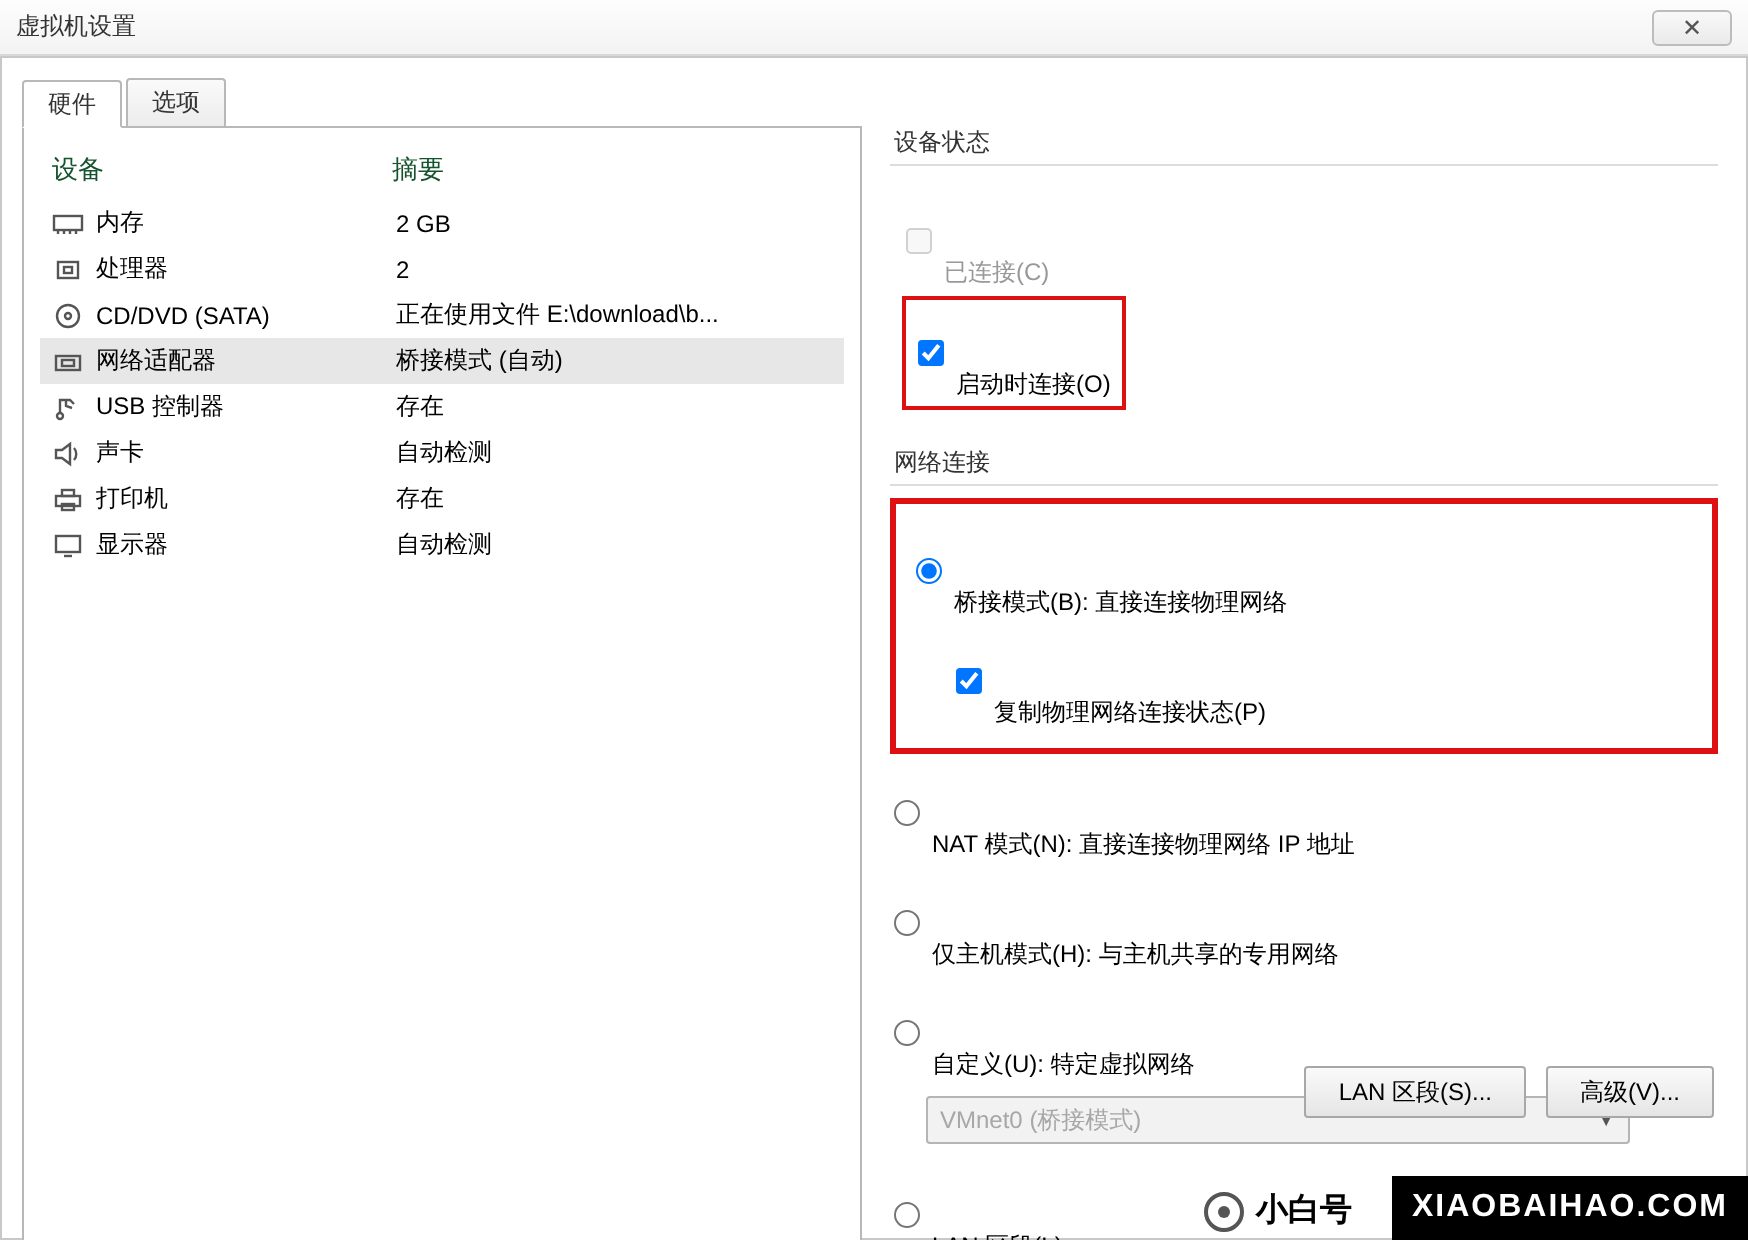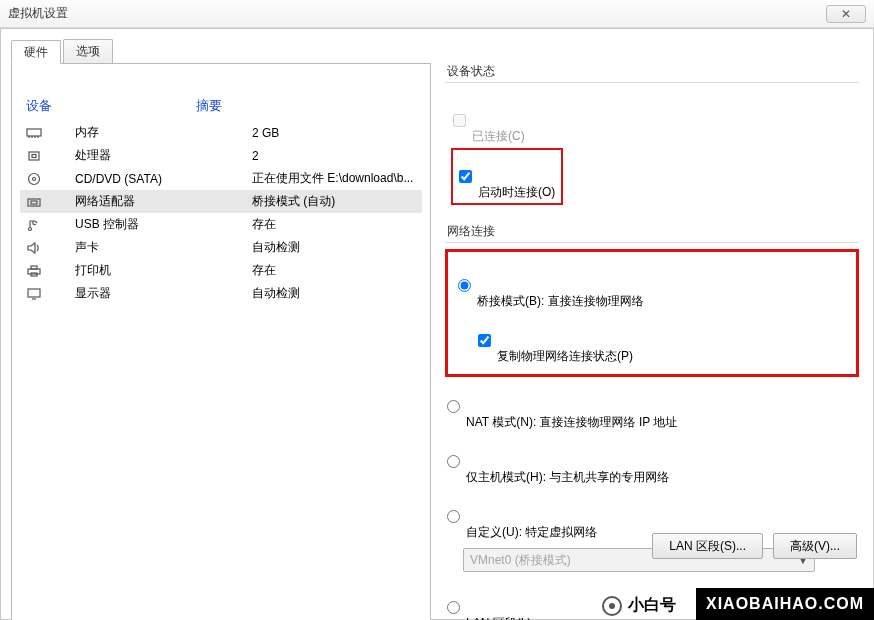--- a/index.html
+++ b/index.html
@@ -23,25 +23,25 @@
     
     
     .tab-strip{display:flex;gap:2px;height:24px;width:420px;position:relative;z-index:3;}
     .tab{padding:3px 12px;border:1px solid #b8b8b8;border-bottom:none;background:linear-gradient(#fafafa,#ececec);border-top-left-radius:2px;border-top-right-radius:2px;color:#333;cursor:pointer;}
     .tab.active{background:#fff;position:relative;top:1px;border-bottom:1px solid #fff;z-index:4;}
     
     .content{display:flex;gap:10px;}
     
     
     .left{width:420px;border:1px solid #b8b8b8;background:#fff;padding:8px;height:560px;}
-    .left-header{display:flex;padding:4px 0 6px 6px;color:#1d4ed8;font-size:13px;margin-top:21px;}
+    .left-header{display:flex;padding:4px 0 6px 6px;color:#14532d;font-size:13px;}
     .left-header .h1{width:170px;}
     .left-header .h2{flex:1;}
     .dev-list{}
-    .dev-row{display:flex;align-items:center;padding:3px 4px;gap:27px;}
+    .dev-row{display:flex;align-items:center;padding:3px 4px;}
     .dev-row.sel{background:#e7e7e7;}
     .dev-row .icon{width:20px;height:16px;display:inline-flex;align-items:center;justify-content:center;margin-right:4px;}
     .dev-row .icon svg{width:16px;height:14px;}
     .dev-row .name{width:150px;color:#000;}
     .dev-row .summary{flex:1;color:#000;}
     
     
     .right{flex:1;padding:0 4px;position:relative;height:560px;}
     .group{margin-bottom:14px;}
     .group-title{font-size:12px;color:#333;margin-bottom:4px;padding-left:2px;}

